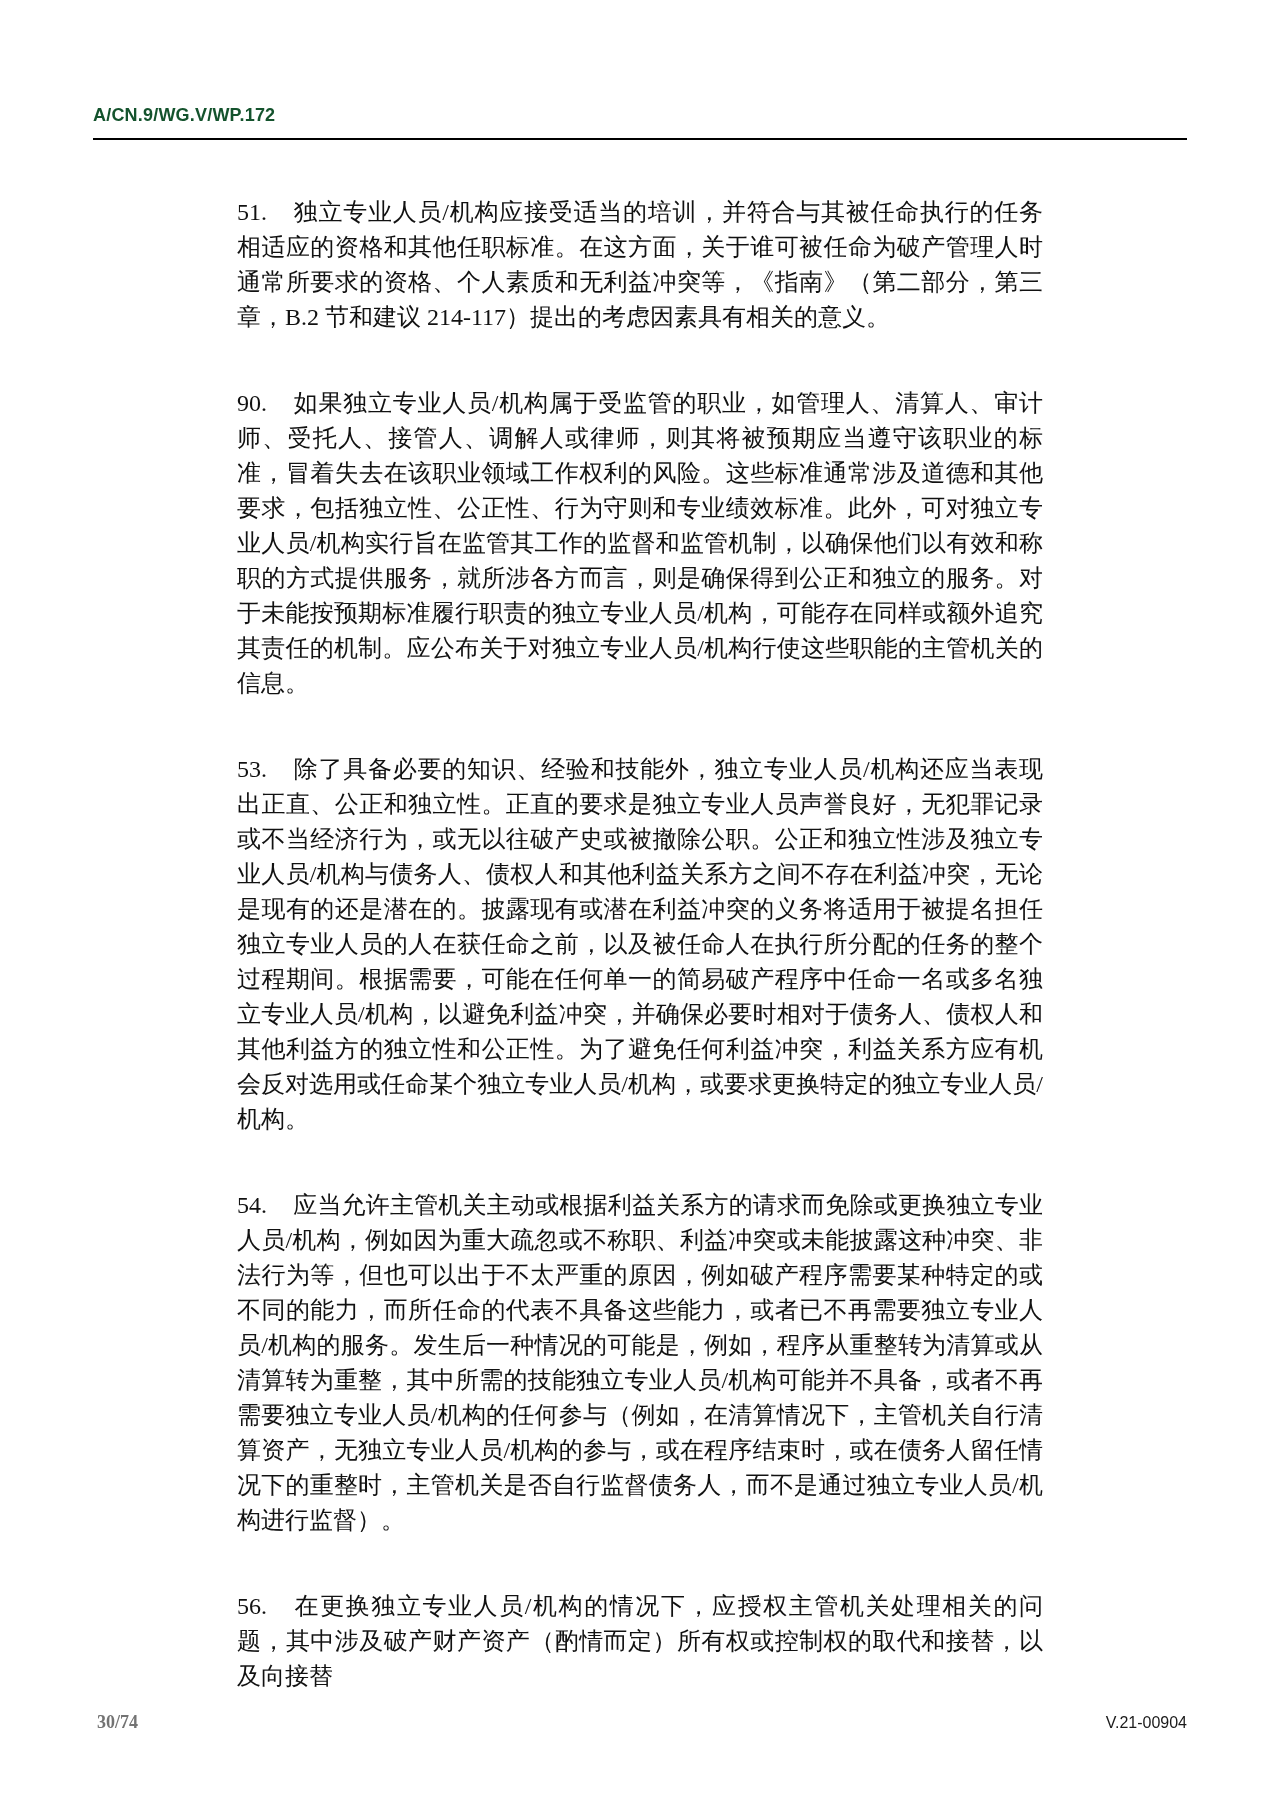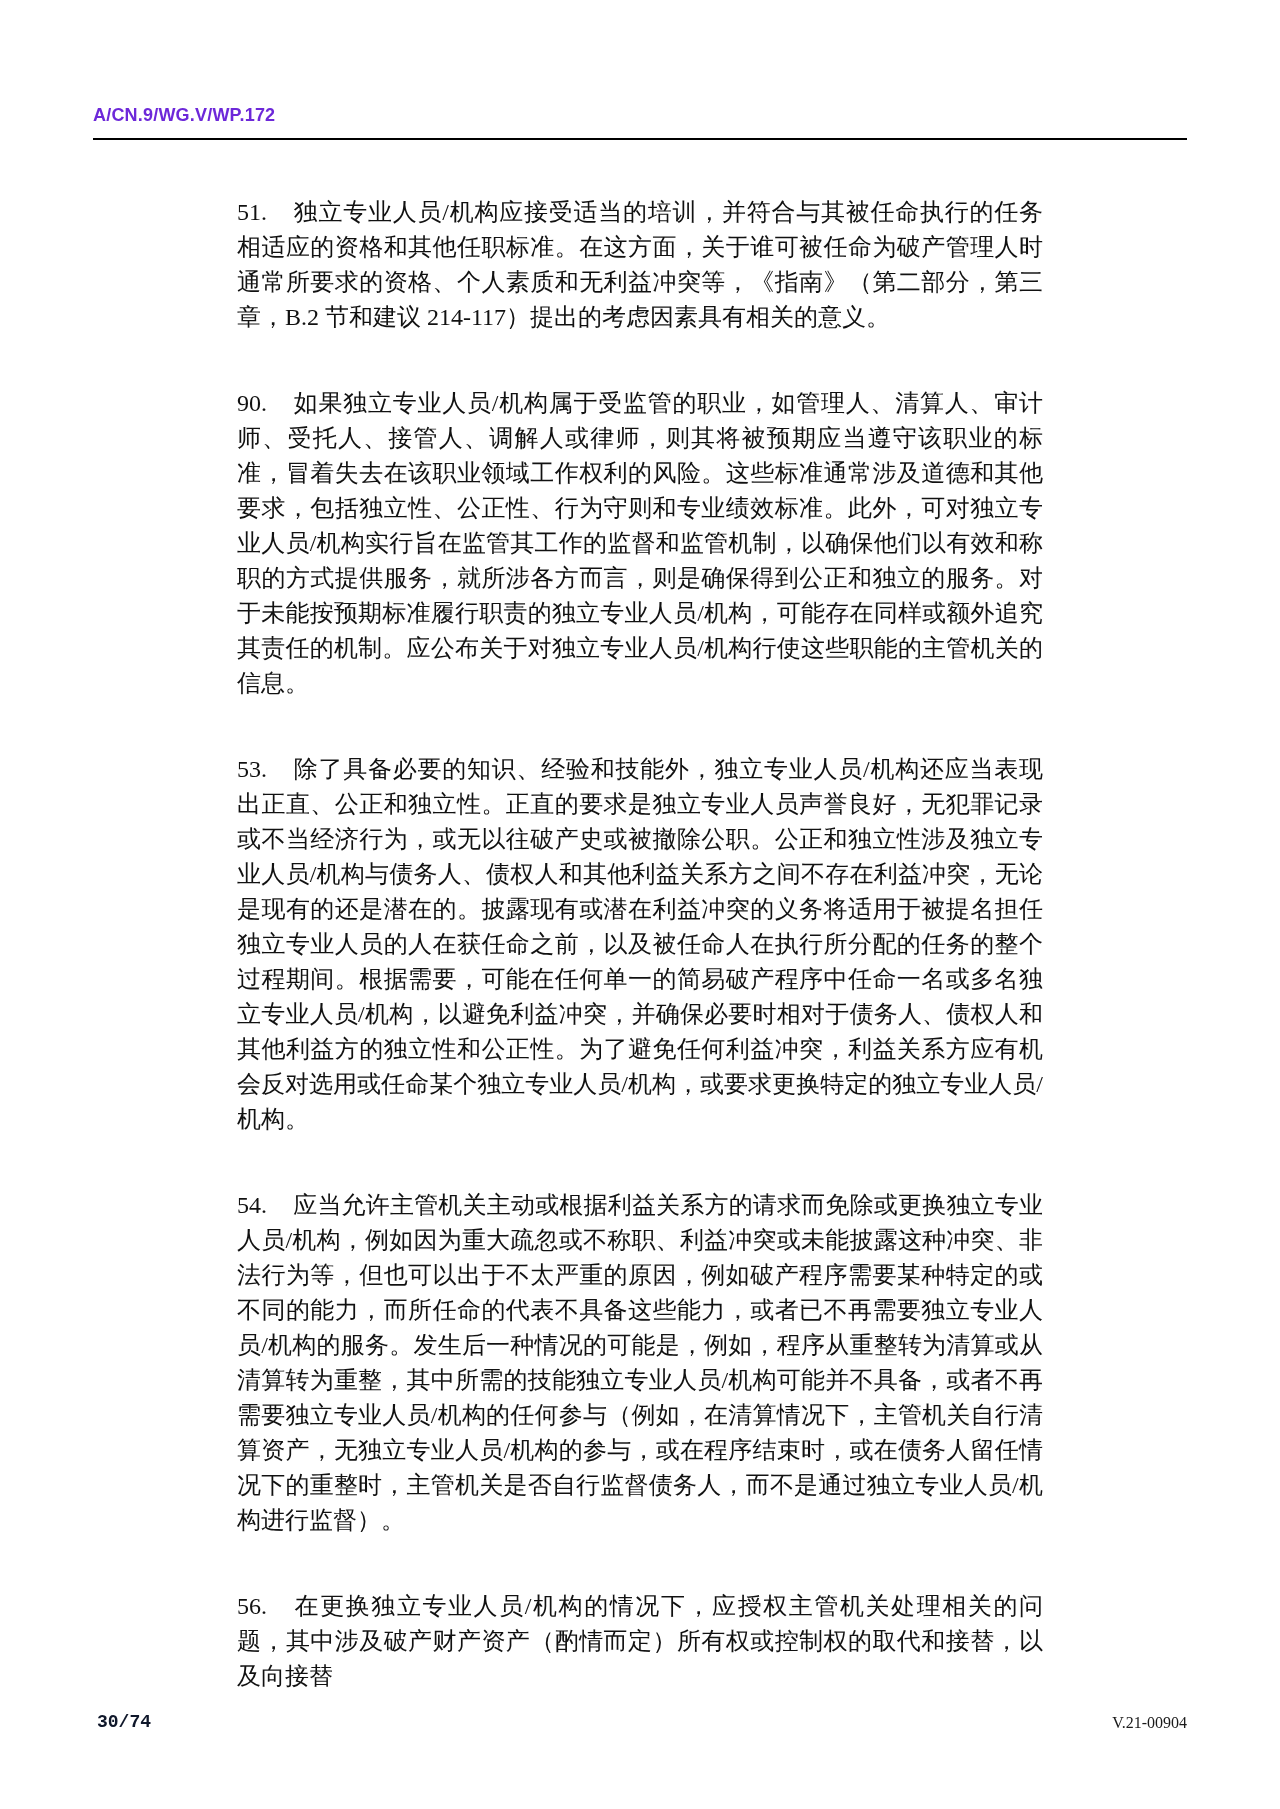--- a/index.html
+++ b/index.html
@@ -17,21 +17,21 @@
     background: #ffffff;
   }
   .doc-header {
     position: absolute;
     left: 93px;
     top: 105px;
     font-family: "Liberation Sans", "DejaVu Sans", sans-serif;
     font-weight: bold;
     font-size: 18px;
     letter-spacing: 0.2px;
-    color: #6d28d9;
+    color: #14532d;
   }
   .header-rule {
     position: absolute;
     left: 93px;
     top: 138px;
     width: 1094px;
     height: 2px;
     background: #000000;
   }
   .body-text {
@@ -51,30 +51,30 @@
   .para:last-child { margin-bottom: 0; }
   .para-num {
     display: inline-block;
     min-width: 56px;
     margin-top: 39px;
   }
   .doc-footer-left {
     position: absolute;
     left: 97px;
     top: 1712px;
-    font-family: Liberation Mono, monospace;
+    font-family: Liberation Serif, serif;
     font-weight: bold;
     font-size: 18px;
-    color: #0f172a;
+    color: #737373;
   }
   .doc-footer-right {
     position: absolute;
     right: 93px;
     top: 1714px;
-    font-family: Liberation Serif, serif;
+    font-family: Liberation Sans, sans-serif;
     font-size: 16px;
     color: #1a1a1a;
   }
 </style>
 </head>
 <body>
 
 <div class="page">
 
   <div class="doc-header">A/CN.9/WG.V/WP.172</div>

